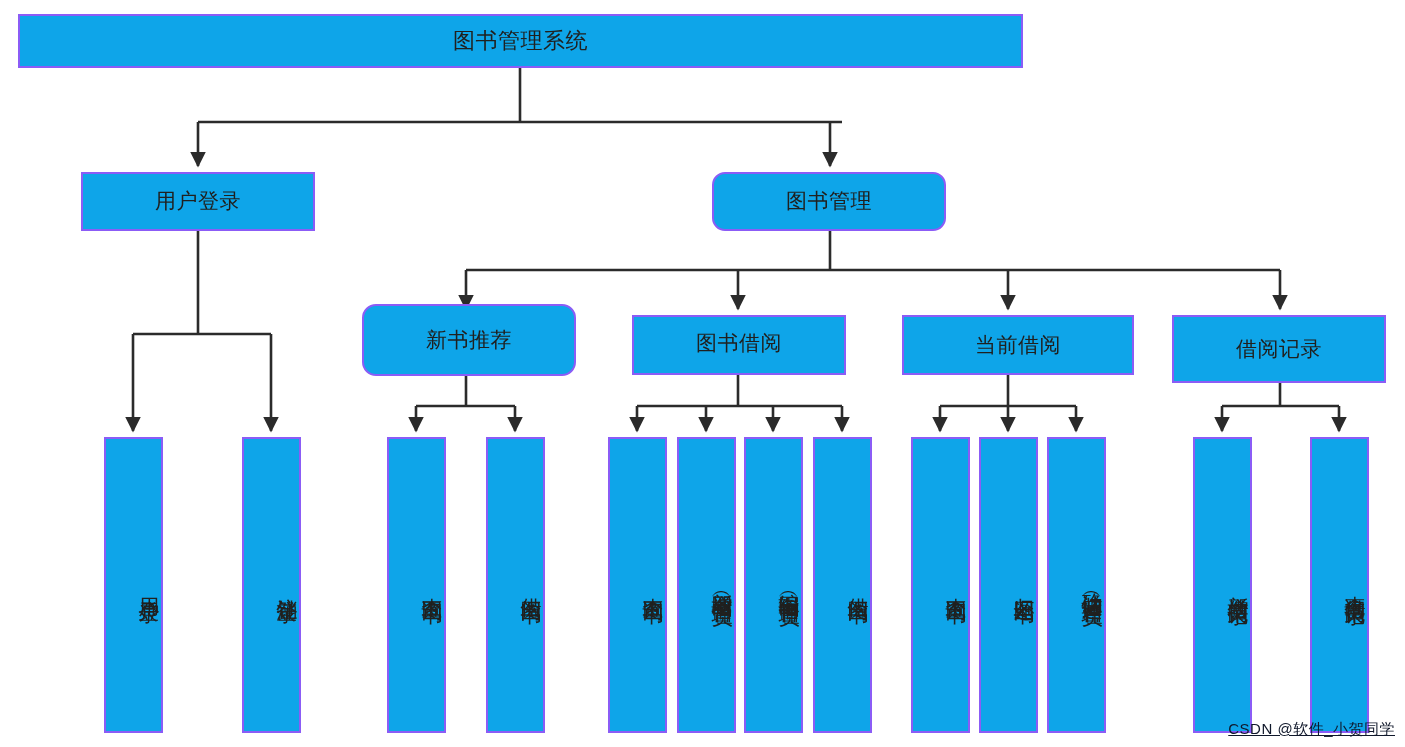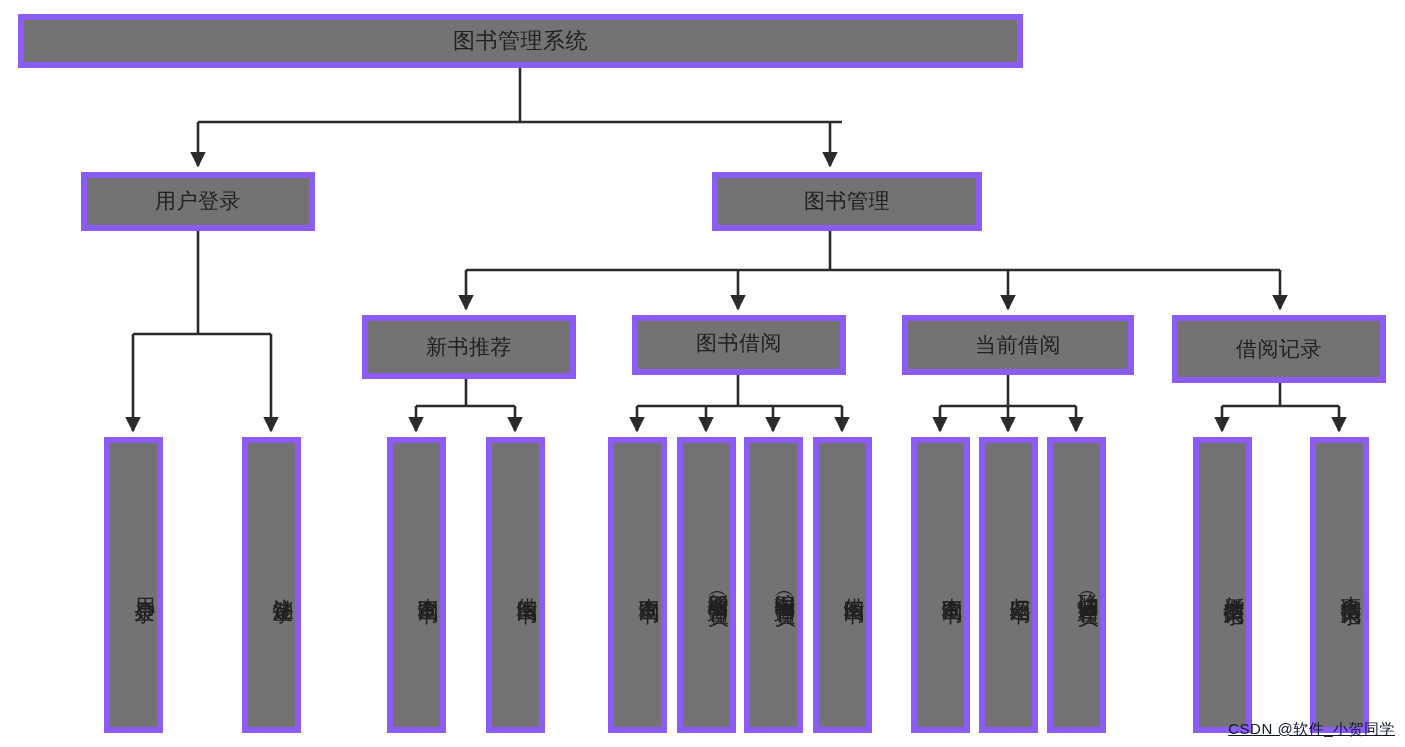--- a/index.html
+++ b/index.html
@@ -22,22 +22,22 @@
     position: absolute;
     left: 0;
     top: 0;
     width: 1405px;
     height: 747px;
     pointer-events: none;
   }
   .node {
     position: absolute;
     box-sizing: border-box;
-    border: 6px solid #8b5cf6;
-    background: #737373;
+    border: 2px solid #8b5cf6;
+    background: #0ea5e9;
     color: #20201f;
     display: flex;
     align-items: center;
     justify-content: center;
     text-align: right;
     line-height: 1.18;
   }
   .node.horiz {
     font-size: 21px;
     letter-spacing: 0.5px;
@@ -125,25 +125,25 @@
     </g>
   </svg>
 
   <div class="node horiz root" style="left:18px; top:14px; width:1005px; height:54px;">
     <span class="label">图书管理系统</span>
   </div>
 
   <div class="node horiz" style="left:81px; top:172px; width:234px; height:59px;">
     <span class="label">用户登录</span>
   </div>
-  <div class="node horiz" style="left:712px; top:172px; width:270px; height:59px;">
+  <div class="node horiz" style="left:712px; top:172px; width:234px; height:59px;border-radius:13px;">
     <span class="label">图书管理</span>
   </div>
 
-  <div class="node horiz" style="left:362px; top:315px; width:214px; height:64px;">
+  <div class="node horiz" style="left:362px; top:304px; width:214px; height:72px;border-radius:14px;">
     <span class="label">新书推荐</span>
   </div>
   <div class="node horiz" style="left:632px; top:315px; width:214px; height:60px;font-family:Liberation Mono, monospace;">
     <span class="label">图书借阅</span>
   </div>
   <div class="node horiz" style="left:902px; top:315px; width:232px; height:60px;">
     <span class="label">当前借阅</span>
   </div>
   <div class="node horiz" style="left:1172px; top:315px; width:214px; height:68px;">
     <span class="label">借阅记录</span>

